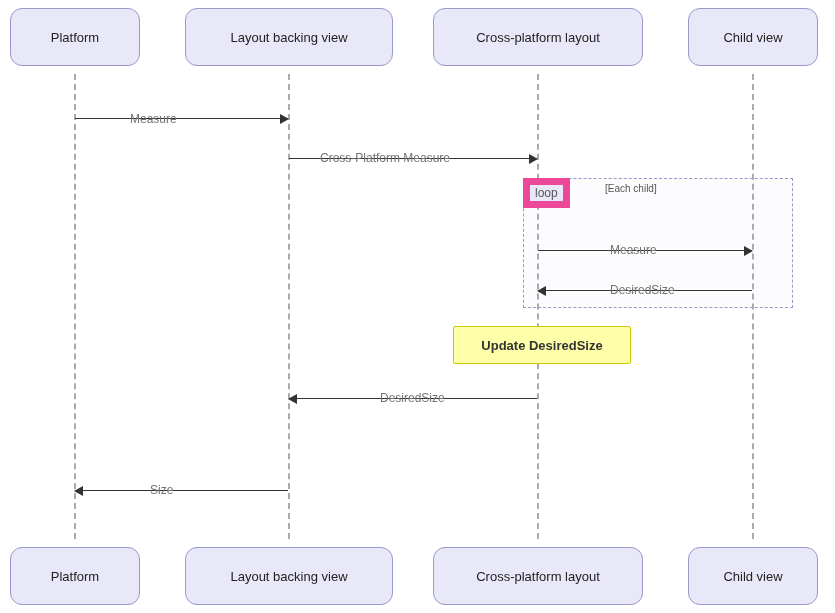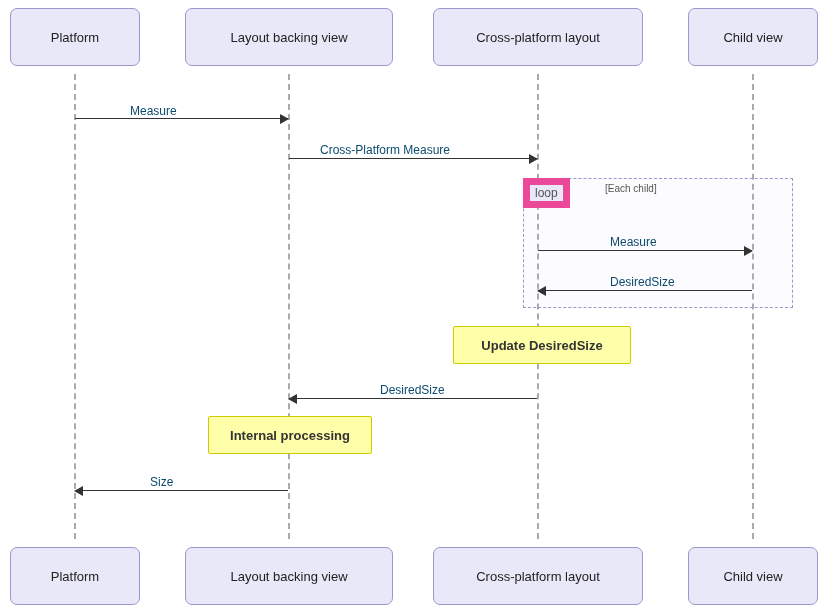--- a/index.html
+++ b/index.html
@@ -15,21 +15,21 @@
     .diagram-container {
       position: relative;
       width: 835px;
       height: 613px;
     }
     
     .actor-box {
       position: absolute;
       background: #e8e8f8;
       border: 1.5px solid #9999cc;
-      border-radius: 7px;
+      border-radius: 12px;
       display: flex;
       align-items: center;
       justify-content: center;
       text-align: center;
       font-size: 13px;
       color: #222;
       width: 130px;
       height: 58px;
     }
     
@@ -41,21 +41,22 @@
     }
     
     .arrow-line {
       position: absolute;
       height: 0;
       border-top: 1.5px solid #333;
     }
     .arrow-label {
       position: absolute;
       font-size: 12px;
-      color: #0c4a6e;
+      color: #737373;
+      margin-top: 8px;
     }
     
     .arrowhead-right::after {
       content: '';
       position: absolute;
       right: -1px;
       top: -5px;
       border-left: 9px solid #333;
       border-top: 5px solid transparent;
       border-bottom: 5px solid transparent;
@@ -169,22 +170,19 @@
 
   <div class="action-box" style="left:453px; top:326px; width:178px; height:36px;">
     <span>Update DesiredSize</span>
   </div>
 
   <div class="arrow-line arrowhead-left" style="left:289px; top:398px; width:248px;"></div>
   <div class="arrow-label" style="left:380px; top:383px;">
     <span>DesiredSize</span>
   </div>
 
-  <div class="action-box" style="left:208px; top:416px; width:164px; height:36px;">
-    <span>Internal processing</span>
-  </div>
 
   <div class="arrow-line arrowhead-left" style="left:75px; top:490px; width:213px;"></div>
   <div class="arrow-label" style="left:150px; top:475px;">
     <span>Size</span>
   </div>
 
 </div>
 
 </body></html>

